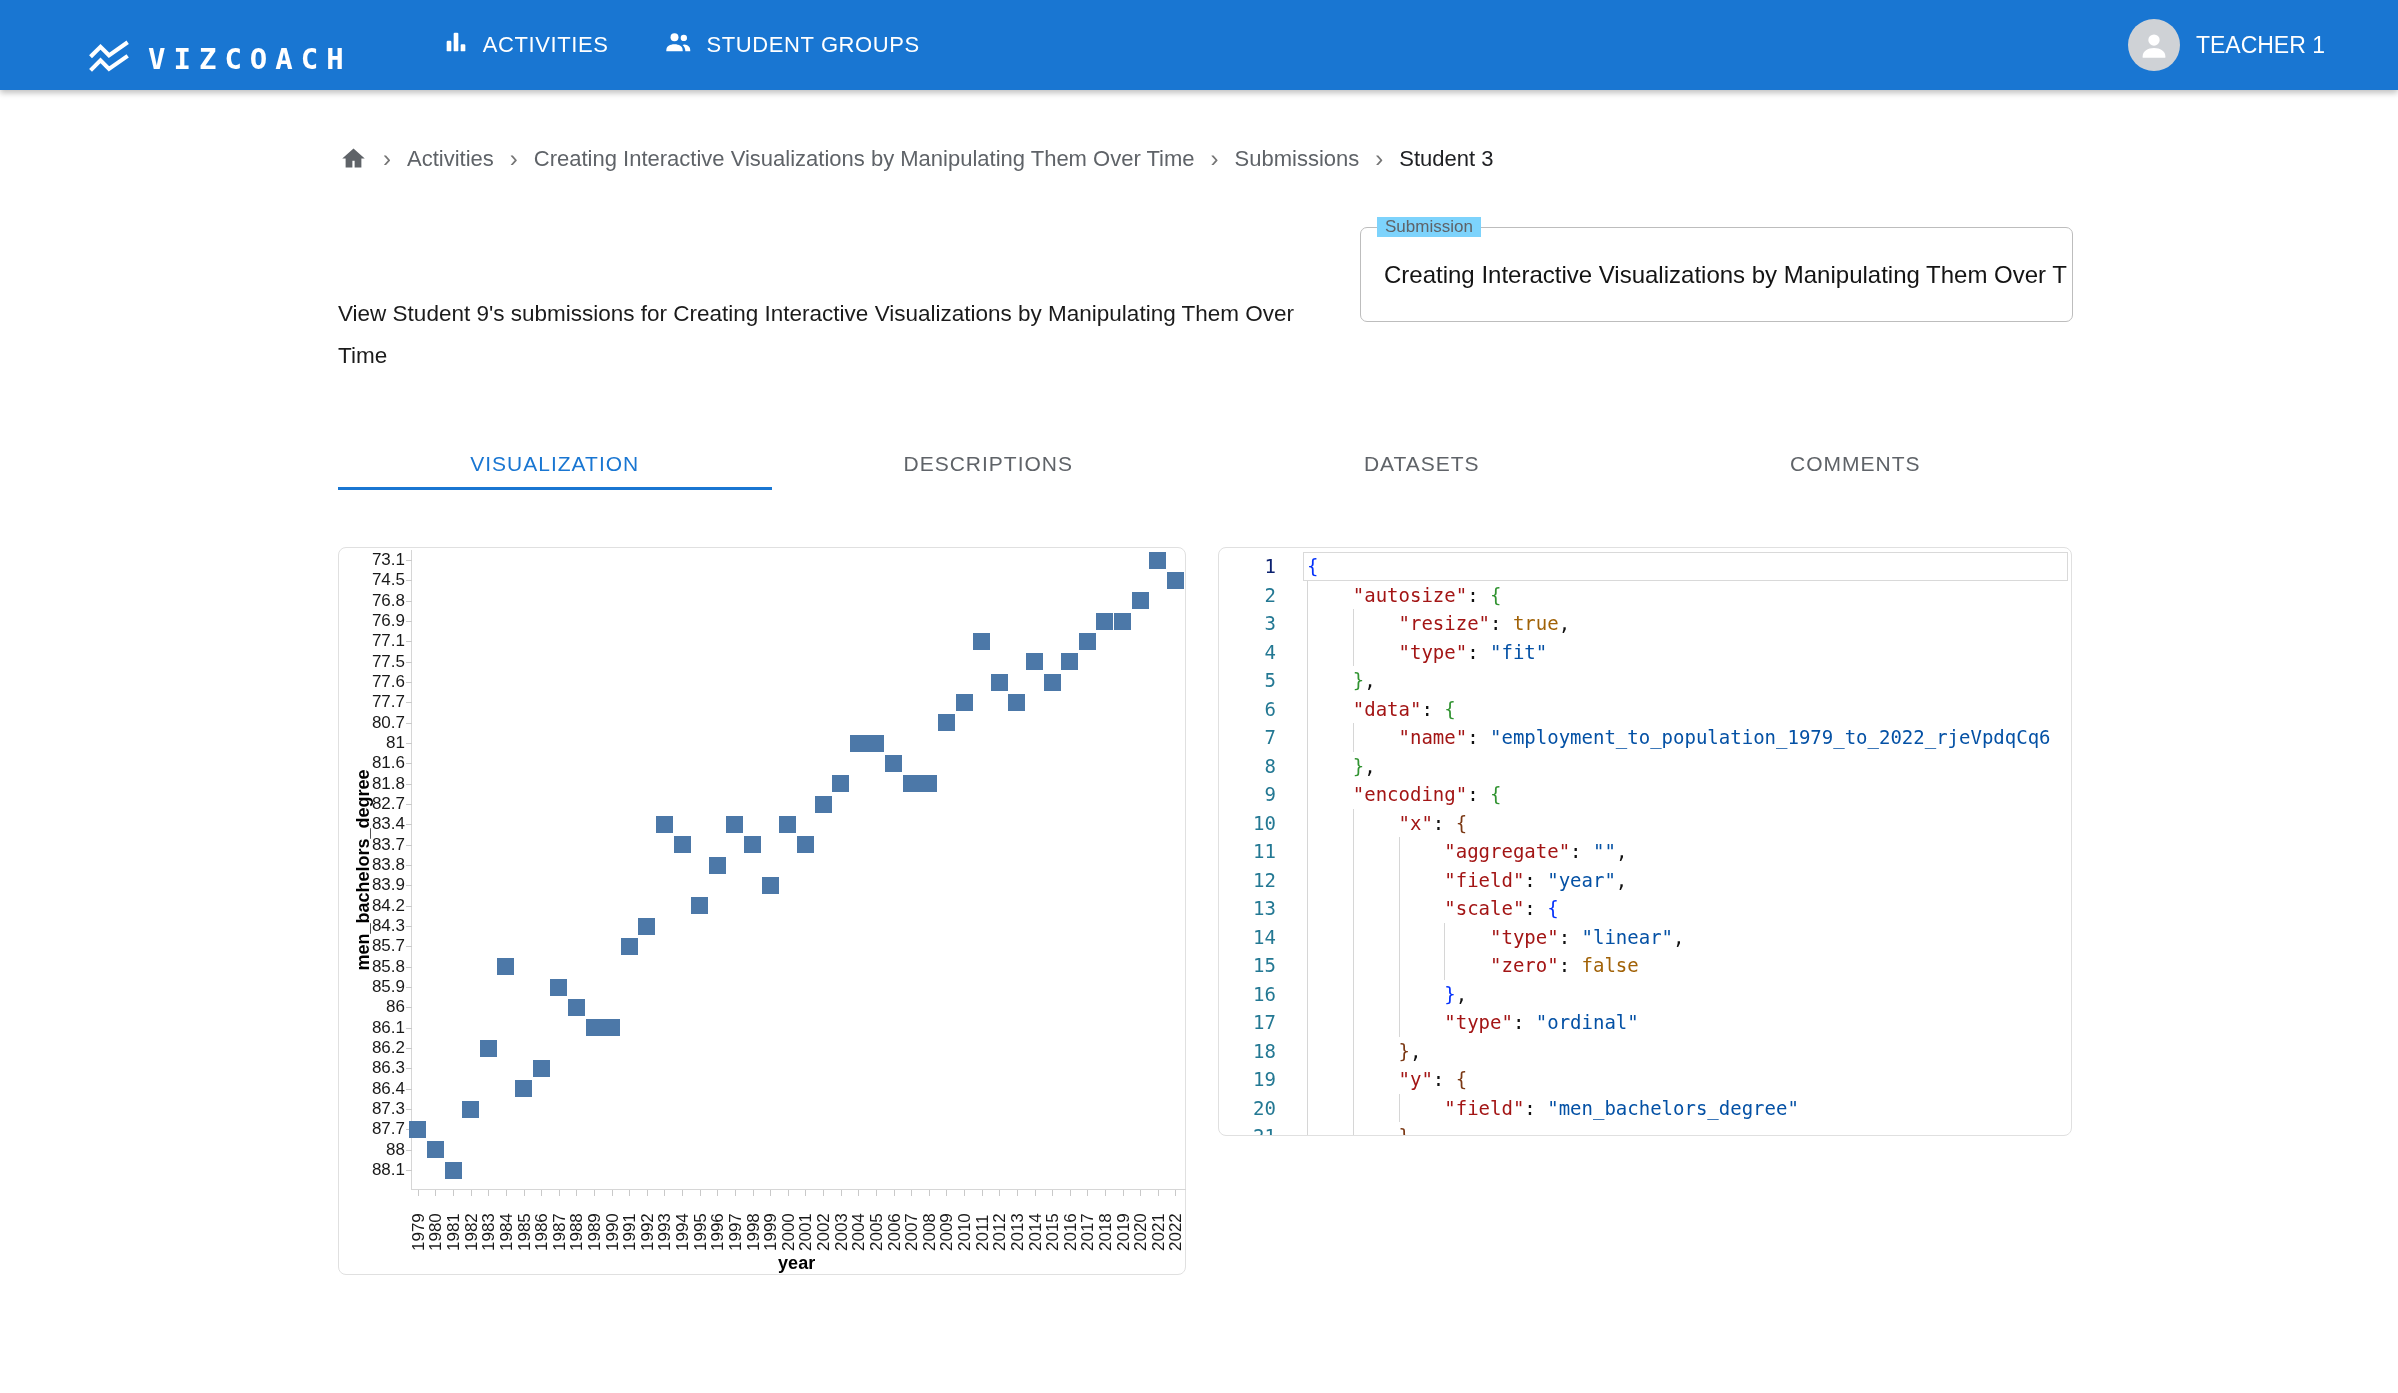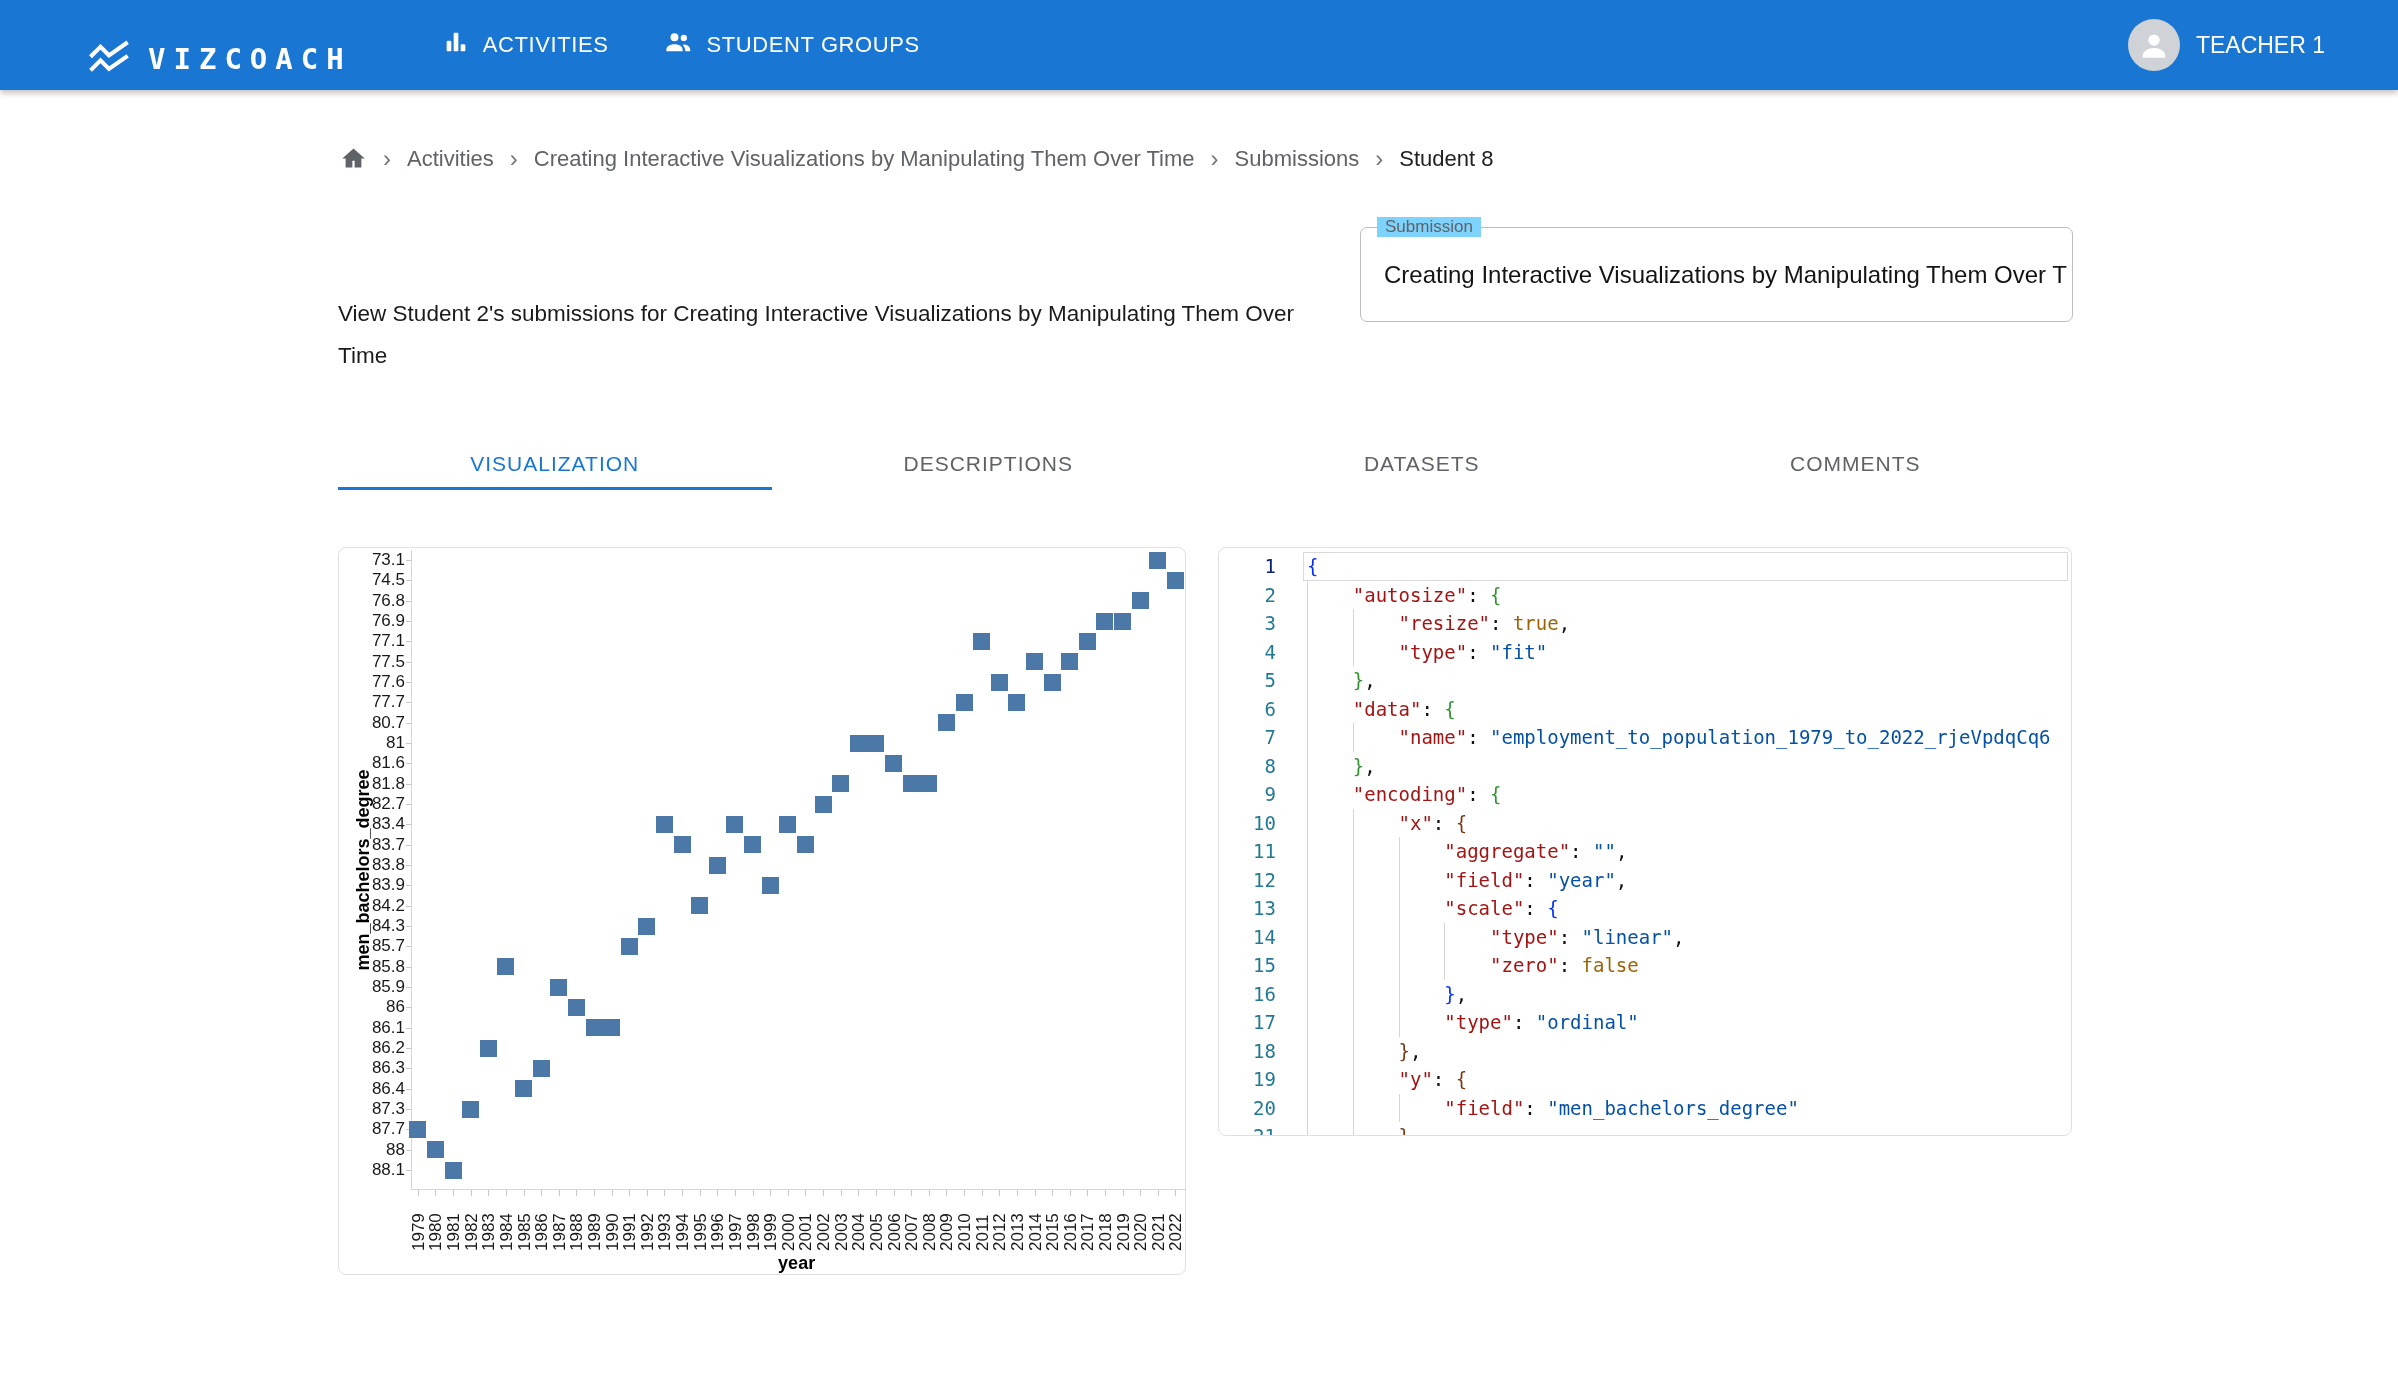--- a/index.html
+++ b/index.html
@@ -136,24 +136,24 @@
         <path d="M12 3 2 12h3v8h6v-6h2v6h6v-8h3z"></path>
       </svg>
     </span>
     <span class="crumb-sep">›</span>
     <span class="crumb">Activities</span>
     <span class="crumb-sep">›</span>
     <span class="crumb">Creating Interactive Visualizations by Manipulating Them Over Time</span>
     <span class="crumb-sep">›</span>
     <span class="crumb">Submissions</span>
     <span class="crumb-sep">›</span>
-    <span class="crumb crumb-current">Student 8</span>
-  </div>
-
-  <div class="page-subtitle">View Student 2's submissions for Creating Interactive Visualizations by Manipulating Them Over Time</div>
+    <span class="crumb crumb-current">Student 3</span>
+  </div>
+
+  <div class="page-subtitle">View Student 9's submissions for Creating Interactive Visualizations by Manipulating Them Over Time</div>
 
   <div class="sub-select">
     <span class="sub-label">Submission</span>
     <span class="sub-value">Creating Interactive Visualizations by Manipulating Them Over T</span>
   </div>
 
   <div class="tabs">
     <div class="tab active">VISUALIZATION</div>
     <div class="tab">DESCRIPTIONS</div>
     <div class="tab">DATASETS</div>

